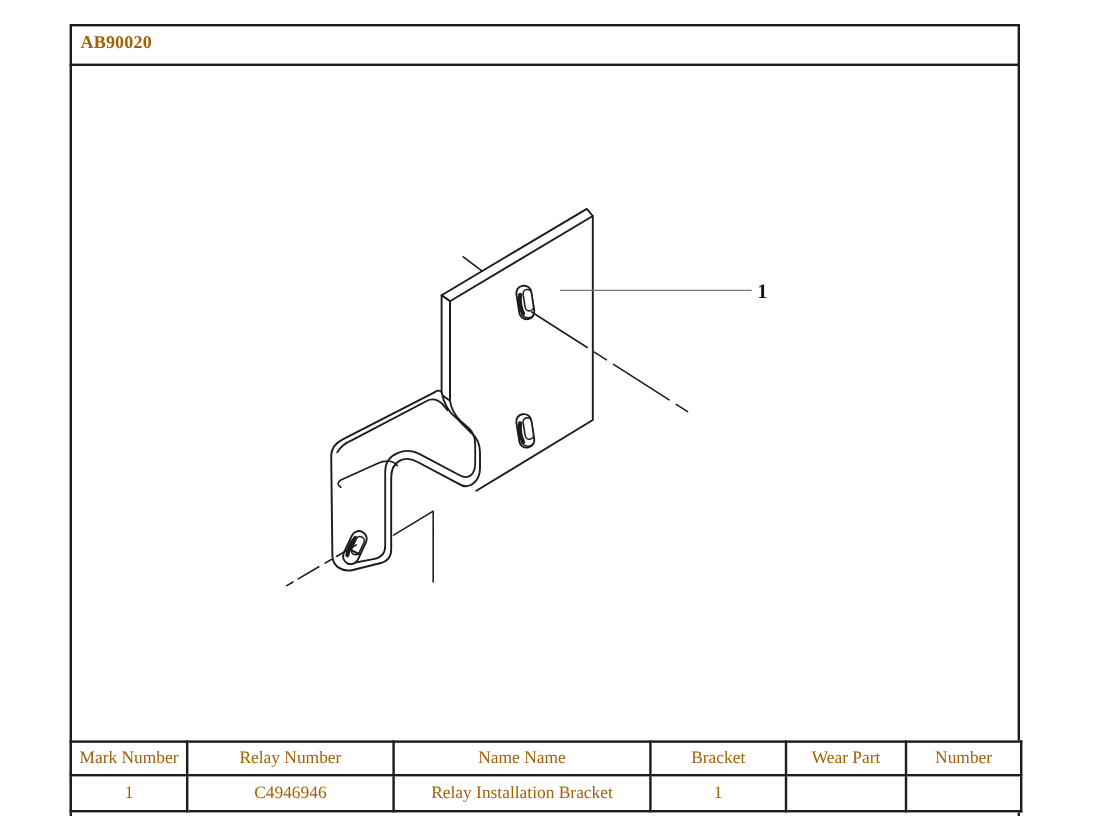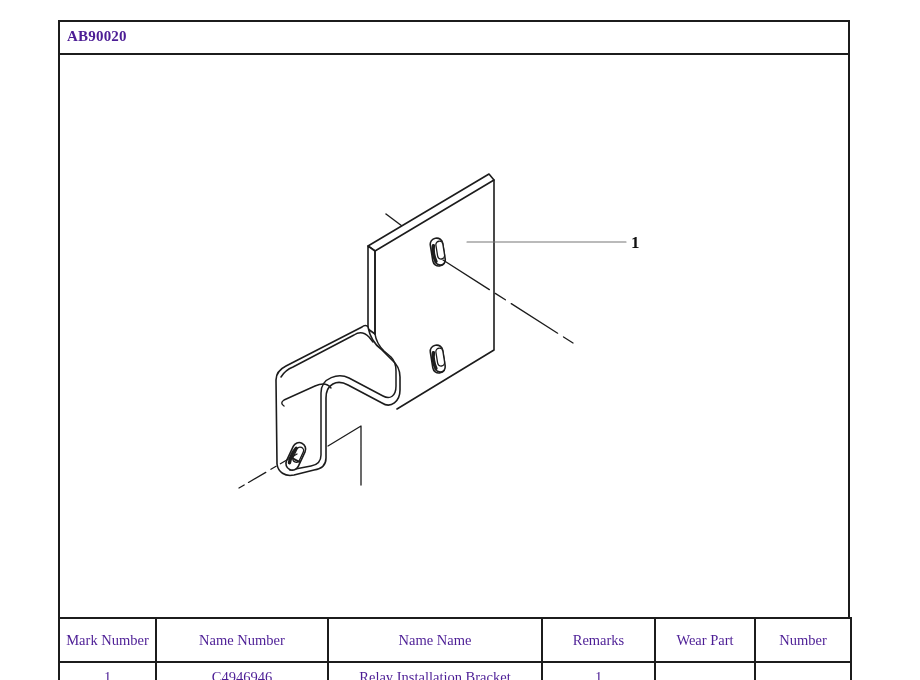--- a/index.html
+++ b/index.html
@@ -1,18 +1,18 @@
 <!DOCTYPE html>
 <html><head>
 <meta charset="utf-8">
 <style>
   html,body{margin:0;padding:0;background:#ffffff;}
   #canvas{
     position:relative;width:920px;height:680px;overflow:hidden;
-    background:#ffffff;font-family:"Liberation Serif","DejaVu Serif",serif;color:#4c1d95;
+    background:#ffffff;font-family:"Liberation Serif","DejaVu Serif",serif;color:#a16207;
   }
   .page-border{
     position:absolute;left:58px;top:20px;width:792px;height:700px;
     border:2px solid #1c1c1c;box-sizing:border-box;background:#ffffff;
   }
   .doc-header{
     position:absolute;left:58px;top:20px;width:792px;height:35px;
     box-sizing:border-box;border-bottom:2px solid #1c1c1c;
     display:flex;align-items:center;justify-content:space-between;
     padding:0 9px;font-size:15px;font-weight:bold;letter-spacing:.2px;
@@ -21,21 +21,21 @@
   .callout{font-family:"Liberation Serif","DejaVu Serif",serif;font-size:17px;font-weight:bold;fill:#111;}
   table.parts{
     position:absolute;left:58px;top:617px;width:792px;
     border-collapse:collapse;table-layout:fixed;background:#fff;
     font-size:14.5px;
   }
   table.parts td,table.parts th{
     border:2px solid #1c1c1c;font-weight:normal;padding:1px 2px;
     text-align:center;vertical-align:middle;line-height:1.25;
   }
-  tr.hdr{height:44px;padding-left:38px;}
+  tr.hdr{height:28px;padding-left:38px;}
   tr.datarow{height:30px;}
   td.l{text-align:left;padding-left:8px;}
 </style>
 </head>
 <body>
 
 <div id="canvas">
 
   <div class="page-border"></div>
 
@@ -116,23 +116,23 @@
       <col style="width:97px">
         <col style="width:172px">
         <col style="width:214px">
       <col style="width:113px">
         <col style="width:100px">
         <col style="width:96px">
     </colgroup>
     <tbody>
         <tr class="hdr">
       <th>Mark Number</th>
-      <th>Name Number</th>
+      <th>Relay Number</th>
       <th>Name Name</th>
-      <th>Remarks</th>
+      <th>Bracket</th>
       <th>Wear Part</th>
       <th>Number</th>
     </tr>
     <tr class="datarow">
       <td>1</td>
       <td class="l">C4946946</td>
       <td class="l">Relay Installation Bracket</td>
       <td>1</td>
       <td></td>
       <td></td>

